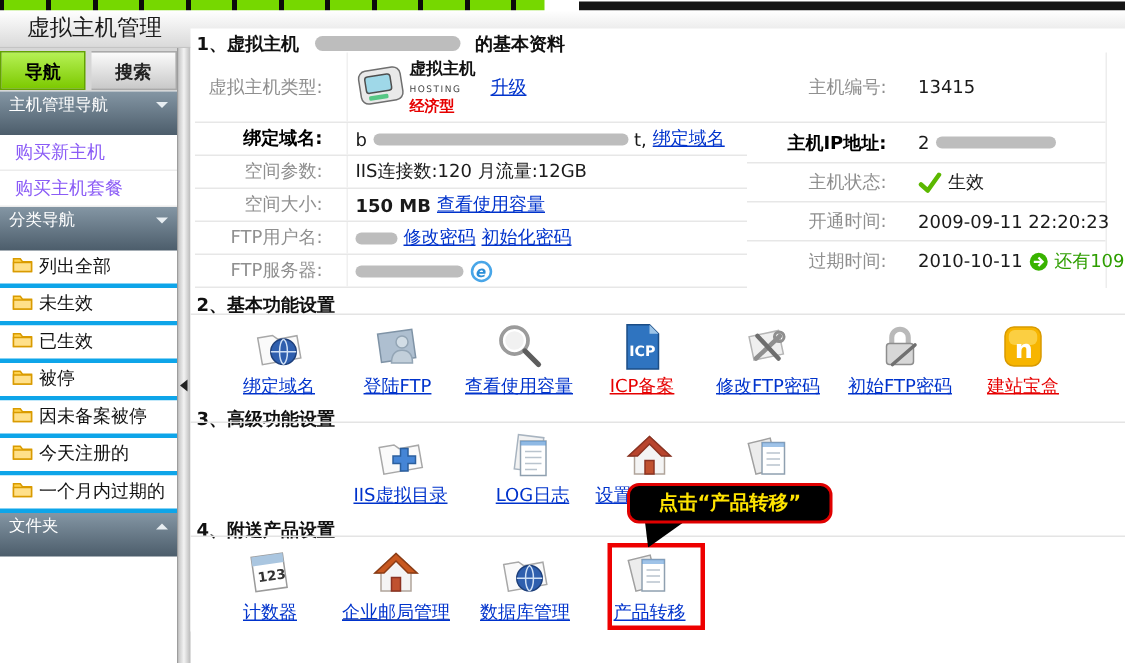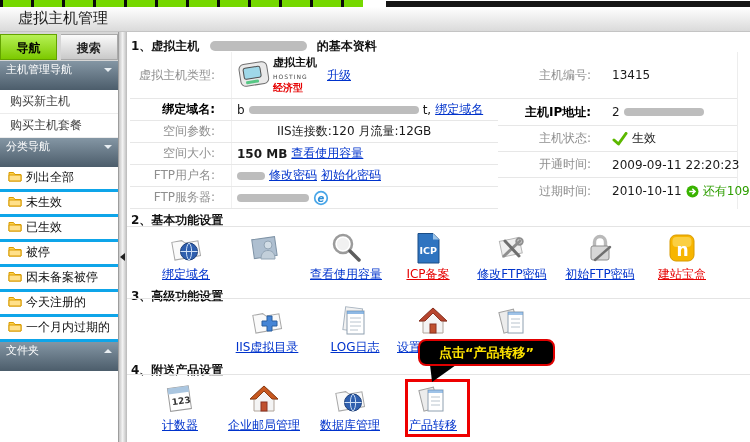--- a/index.html
+++ b/index.html
@@ -22,31 +22,31 @@
   .tab{display:inline-block;width:57px;height:26px;line-height:26px;text-align:center;
     font-weight:bold;font-size:12px;box-sizing:border-box;vertical-align:top;}
   .tab.active{background:linear-gradient(#b6f155,#7cc900);border:1px solid #63a300;color:#000;}
   .tab.idle{background:linear-gradient(#fbfbfb,#c9c9c9);border:1px solid #a9a9a9;border-left:none;color:#222;}
   .sec-head{height:29px;line-height:17px;background:linear-gradient(#8496a4,#4c5d6b);
     color:#fff;font-size:11px;padding-left:6px;position:relative;}
   .sec-head .tri{position:absolute;right:6px;top:7px;width:0;height:0;
     border-left:4px solid transparent;border-right:4px solid transparent;border-top:4px solid #e8eef2;}
   .sec-head .tri.up{border-top:none;border-bottom:4px solid #e8eef2;}
   .nav-item{height:23px;line-height:22px;padding-left:10px;border-bottom:1px solid #ececec;
-    color:#404040;background:#fff;cursor:pointer;}
+    color:#8b5cf6;background:#fff;cursor:pointer;}
   .folder-item{height:22px;line-height:21px;padding-left:8px;border-bottom:3px solid #0ea5e9;
     color:#111;background:#fff;cursor:pointer;white-space:nowrap;}
   .folder-item svg{vertical-align:-1px;margin-right:4px;}
   
   .splitter{position:absolute;left:118px;top:32px;width:9px;bottom:0;
     background:linear-gradient(90deg,#c6c6c6,#f3f3f3 45%,#b9b9b9);border-left:1px solid #9d9d9d;box-sizing:border-box;}
   .splitter .arr{position:absolute;left:1px;top:221px;width:0;height:0;
     border-top:4px solid transparent;border-bottom:4px solid transparent;border-right:5px solid #222;}
   
-  .main{position:absolute;left:127px;top:36px;width:623px;height:402px;background:#fff;}
+  .main{position:absolute;left:127px;top:19px;width:623px;height:402px;background:#fff;}
   .sec-title{position:absolute;left:4px;font-weight:bold;font-size:12px;color:#111;white-space:nowrap;}
   .blob{display:inline-block;background:#bdbdbd;border-radius:5px;vertical-align:-1px;}
   .hline{position:absolute;left:0;width:623px;border-top:1px solid #e4e4e4;}
   
   .info{position:absolute;left:3px;top:16px;width:607px;display:flex;border-right:1px solid #ededed;}
   .tbl{display:flex;flex-direction:column;}
   .tbl.l{width:368px;}
   .tbl.r{width:239px;}
   .row{display:flex;align-items:center;border-bottom:1px solid #e7e7e7;box-sizing:border-box;}
   .lbl{text-align:right;padding-right:16px;color:#8f8f8f;white-space:nowrap;flex:none;}
@@ -193,21 +193,21 @@
       </div>
       <div class="row" style="height:22px;">
         <div class="lbl b">绑定域名:</div>
         <div class="val">
           <span>b</span>
             <span class="blob" style="width:170px;height:8px;"></span>
             <span>t,</span>
           <a class="lk">绑定域名</a>
         </div>
       </div>
-      <div class="row" style="height:22px;gap:40px;">
+      <div class="row" style="height:22px;">
         <div class="lbl">空间参数:</div>
         <div class="val">
             <span>IIS连接数:120 月流量:12GB</span>
           </div>
       </div>
       <div class="row" style="height:22px;">
         <div class="lbl">空间大小:</div>
         <div class="val">
           <span class="bold">150 MB</span>
           <a class="lk">查看使用容量</a>
@@ -294,20 +294,21 @@
   <div class="fitem" style="left:96px;top:193px;">
     <div class="ic">
         <svg width="34" height="34" viewBox="0 0 34 34">
           <g transform="rotate(-8 17 17)">
             <rect x="5" y="7" width="23" height="19" fill="#aebfd0" stroke="#7f93a6"></rect>
           </g>
           <circle cx="20" cy="14" r="4" fill="#d2dde6" stroke="#93a5b5"></circle>
           <path d="M13 28c0-6 3-8.5 7-8.5s7 2.5 7 8.5z" fill="#c2cfda" stroke="#93a5b5"></path>
         </svg>
       </div>
+    <a class="lk lab">登陆FTP</a>
   </div>
   <div class="fitem" style="left:177px;top:193px;">
     <div class="ic">
         <svg width="34" height="34" viewBox="0 0 34 34">
           <circle cx="14" cy="13" r="9" fill="#fff" stroke="#9b9b9b" stroke-width="2.5"></circle>
           <circle cx="14" cy="13" r="6.2" fill="#f1f1f1"></circle>
           <line x1="21" y1="20" x2="30" y2="29" stroke="#5d5d5d" stroke-width="3.5" stroke-linecap="round"></line>
         </svg>
       </div>
     <a class="lk lab">查看使用容量</a>

